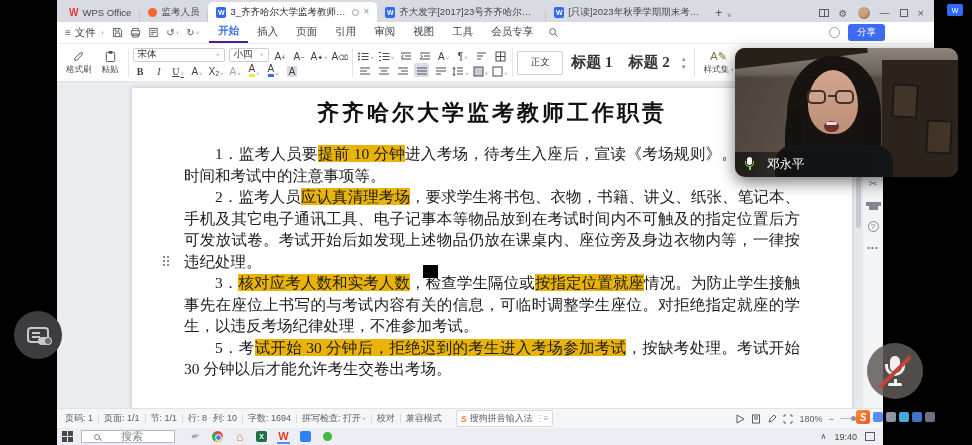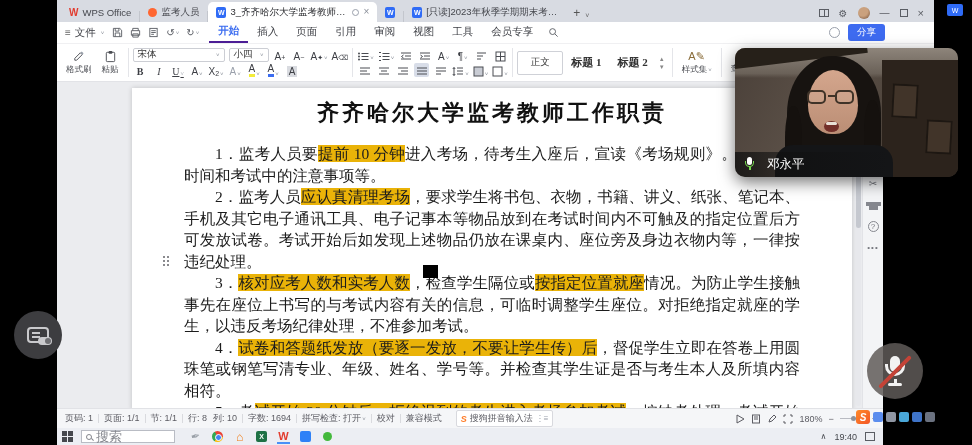--- a/index.html
+++ b/index.html
@@ -70,21 +70,21 @@
   .bb { font-family:"Liberation Serif",serif; font-weight:bold; }
   .ii { font-family:"Liberation Serif",serif; font-style:italic; }
   .uu { font-family:"Liberation Serif",serif; text-decoration:underline; }
   .ubar { border-bottom:3px solid #f3ec3a; }
   .ubar2 { border-bottom:3px solid #3c6df0; }
   .abox { background:#d9dbe0; padding:0 2px; }
   .ib.act { background:#d8dde8; border-radius:2px; }
   .stylechip { border:1px solid #cfd1d7; background:#fff; border-radius:2px; height:24px; width:46px;
     display:flex; align-items:center; justify-content:center; font-size:9.5px;
     font-family:"Liberation Serif",serif; color:#333; }
-  .stylelbl { font-family:"Liberation Serif",serif; font-size:11px; color:#333; padding:0 8px; white-space:nowrap; }
+  .stylelbl { font-family:"Liberation Serif",serif; font-size:15px; color:#333; padding:0 8px; white-space:nowrap; }
   .updown { display:flex; flex-direction:column; gap:2px; color:#888; font-size:6px; line-height:1; padding:0 3px; }
   .styles { display:flex; align-items:center; }
   svg.li { display:block; }
 
   
   .page { position:absolute; left:75px; top:6px; width:720px; height:322px; background:#fff;
     box-shadow:0 0 5px rgba(0,0,0,.18); padding:10px 52px 0 52px; overflow:hidden; }
   .doc-title { font-family:"Liberation Serif","DejaVu Serif",serif; font-size:22px; font-weight:bold;
     letter-spacing:3px; text-align:center; color:#111; margin-bottom:15px; }
   .doc-p { font-family:"Liberation Serif","DejaVu Serif",serif; font-size:15.5px; line-height:21.5px;
@@ -109,22 +109,22 @@
   .imebadge { display:flex; align-items:center; gap:3px; background:#fff; border:1px solid #d8d9de;
     border-radius:2px; padding:1px 4px; margin-left:14px; white-space:nowrap; }
   .sS { color:#ff7b26; font-weight:bold; font-style:italic; font-size:9px; }
   .sbright { margin-left:auto; display:flex; align-items:center; gap:6px; color:#5c5c63; }
   .zline { width:26px; height:1px; background:#b9bbc2; position:relative; }
   .zknob { position:absolute; left:11px; top:-2px; width:5px; height:5px; border-radius:50%; background:#8f929b; }
 
   
   .winlogo { display:grid; grid-template-columns:5px 5px; grid-template-rows:5px 5px; gap:1px; margin-right:8px; }
   .winlogo i { background:#45474d; }
-  .tsearch { display:flex; align-items:center; gap:4px; width:94px; height:13px; background:#fff;
-    border:1px solid #b9bcc4; padding:0 4px; font-size:13px; color:#84868d; }
+  .tsearch { display:flex; align-items:center; gap:21px; width:94px; height:13px; background:#fff;
+    border:1px solid #b9bcc4; padding:0 12px; font-size:11px; color:#84868d; }
   .mag { width:6px; height:6px; border:1px solid #84868d; border-radius:50%; position:relative; flex:none;}
   .mag::after { content:""; position:absolute; left:4px; top:4px; width:3px; height:1px; background:#84868d; transform:rotate(45deg); }
   .tapps { display:flex; align-items:center; gap:9px; margin-left:14px; }
   .tapp { width:13px; height:15px; display:flex; align-items:center; justify-content:center; }
   .quill { color:#9aa0a8; font-size:11px; transform:rotate(-15deg); }
   .chrome { width:11px; height:11px; border-radius:50%;
     background:conic-gradient(from -30deg,#ea4335 0 120deg,#fbbc05 0 240deg,#34a853 0 360deg); position:relative; }
   .chrome::after { content:""; position:absolute; left:3px; top:3px; width:5px; height:5px; border-radius:50%;
     background:#4285f4; border:1px solid #fff; }
   .homeic { color:#f07d1a; font-size:12px; }
@@ -211,20 +211,21 @@
       </div>
       <i class="tsep"></i>
       <div class="tab active">
         <span class="dicon">W</span>
         <span class="tlabel">3_齐齐哈尔大学监考教师工作职</span>
         <span class="tstat"></span>
         <span class="tclose">×</span>
       </div>
       <div class="tab">
         <span class="dicon">W</span>
+        <span class="tlabel" style="max-width:138px">齐大发字[2017]23号齐齐哈尔大学</span>
       </div>
       <i class="tsep"></i>
       <div class="tab">
         <span class="dicon">W</span>
         <span class="tlabel" style="max-width:132px">[只读]2023年秋季学期期末考试工作</span>
       </div>
       <span class="tplus">+</span>
       <span class="tcaret">˅</span>
       <div class="wctrls">
         <span class="ic-split"></span>
@@ -459,21 +460,20 @@
         <span class="lbl"><span>选择</span><span class="cr">˅</span></span>
       </div>
     </div>
 
     <div class="docarea">
       <div class="page">
         <div class="doc-title">齐齐哈尔大学监考教师工作职责</div>
         <p class="doc-p"><span>1．监考人员要</span><span class="hl">提前 10 分钟</span><span>进入考场，待考生入座后，宣读《考场规则》。说明考试时间和考试中的注意事项等。</span></p>
         <p class="doc-p"><span>2．监考人员</span><span class="hl">应认真清理考场</span><span>，要求学生将书包、衣物，书籍、讲义、纸张、笔记本、手机及其它电子通讯工具、电子记事本等物品放到在考试时间内不可触及的指定位置后方可发放试卷。考试开始后如发现上述物品仍放在课桌内、座位旁及身边衣物内等，一律按违纪处理。</span></p>
         <p class="doc-p"><span>3．</span><span class="hl">核对应考人数和实考人数</span><span>，检查学生隔位或</span><span class="hl">按指定位置就座</span><span>情况。为防止学生接触事先在座位上书写的与考试内容有关的信息，可临时调整学生座位。对拒绝指定就座的学生，以违反考场纪律处理，不准参加考试。</span></p>
-        <p class="doc-p"><span>4．</span><span class="hl">试卷和答题纸发放（要逐一发放，不要让学生传）后</span><span>，督促学生立即在答卷上用圆珠笔或钢笔写清专业、年级、姓名、学号等。并检查其学生证是否与考生本人及所填内容相符。</span></p>
         <p class="doc-p"><span>5．考</span><span class="hl">试开始 30 分钟后，拒绝迟到的考生进入考场参加考试</span><span>，按缺考处理。考试开始 30 分钟以后才能允许考生交卷出考场。</span></p>
 
         <span class="phandle"></span>
         <span class="blkcursor"></span>
       </div>
       <div class="scrolltrack">
         <div class="scrollthumb"></div>
       </div>
       <div class="rstrip">
         <span style="font-size:10px">✂</span>

